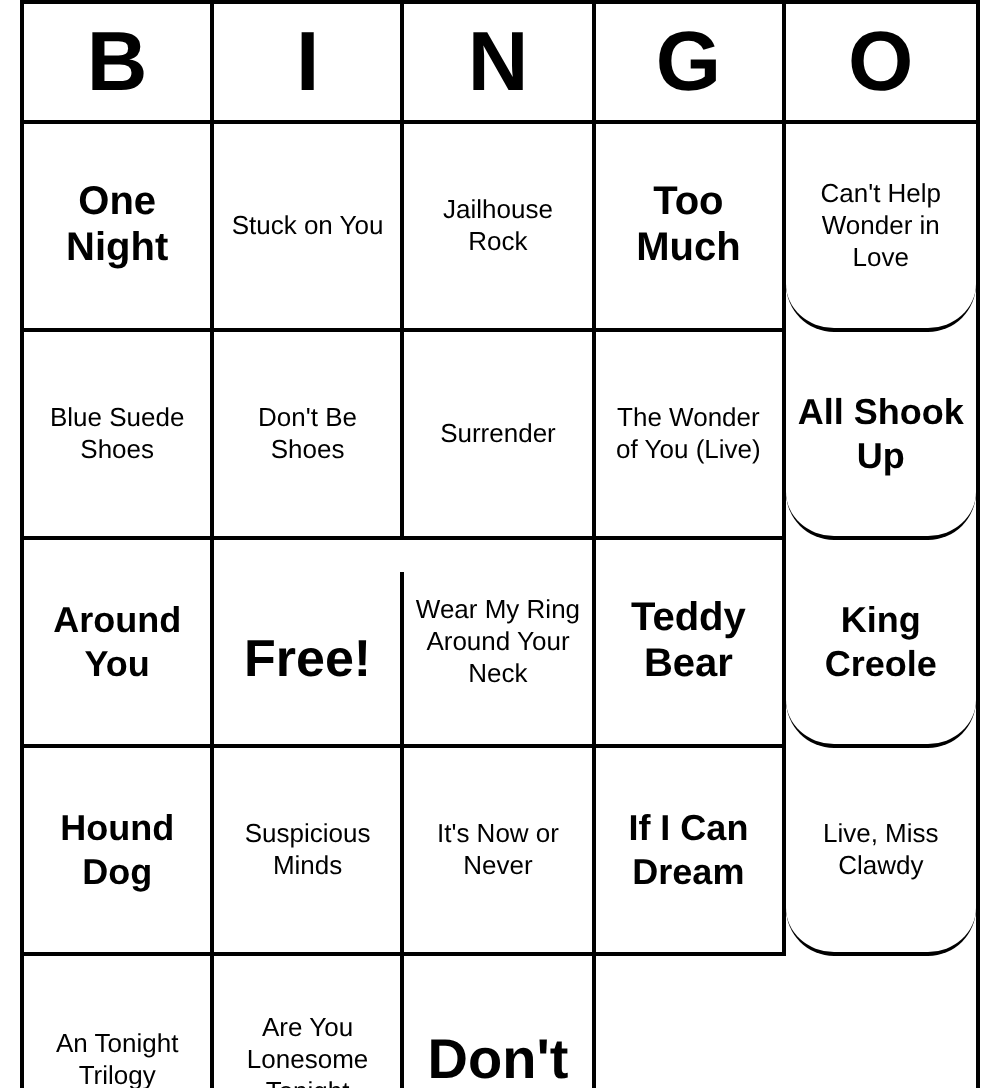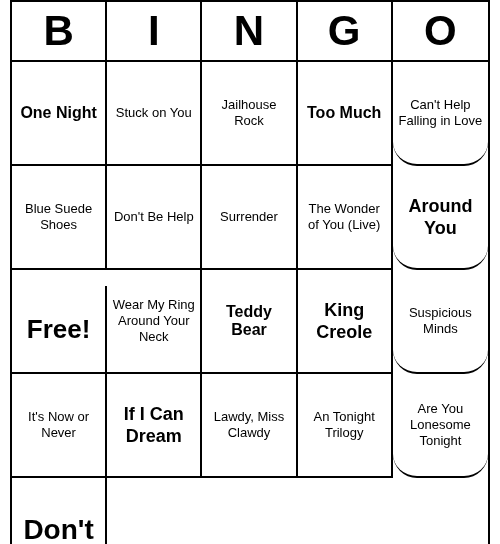--- a/index.html
+++ b/index.html
@@ -52,21 +52,21 @@
     }
     .bingo-cell:nth-child(5n) {
       border-right: none;
       border-radius: 24px;
     }
     .bingo-cell:nth-child(n+21) {
       border-bottom: none;
       justify-content: center;
     }
     .bingo-cell.large-text {
-      font-size: 16px;
+      font-size: 20px;
       font-weight: bold;
       line-height: 1.15;
       text-align: center;
     }
     .bingo-cell.free {
       font-size: 26px;
       font-weight: bold;
       margin-top: 16px;
     }
     .bingo-cell.medium-text {
@@ -97,60 +97,66 @@
       <div class="bingo-cell">
         <span>Stuck on You</span>
       </div>
       <div class="bingo-cell">
         <span>Jailhouse Rock</span>
       </div>
       <div class="bingo-cell large-text">
         <span>Too Much</span>
       </div>
       <div class="bingo-cell">
-        <span>Can't Help Falling in Love</span>
+        <span>Can't Help Wonder in Love</span>
       </div>
       <div class="bingo-cell">
         <span>Blue Suede Shoes</span>
       </div>
       <div class="bingo-cell">
-        <span>Don't Be Help</span>
+        <span>Don't Be Shoes</span>
       </div>
       <div class="bingo-cell">
         <span>Surrender</span>
       </div>
       <div class="bingo-cell">
         <span>The Wonder of You (Live)</span>
+      </div>
+      <div class="bingo-cell medium-text">
+        <span>All Shook Up</span>
       </div>
       <div class="bingo-cell medium-text">
         <span>Around You</span>
       </div>
       <div class="bingo-cell free">
         <span>Free!</span>
       </div>
       <div class="bingo-cell">
         <span>Wear My Ring Around Your Neck</span>
       </div>
       <div class="bingo-cell large-text">
         <span>Teddy Bear</span>
       </div>
       <div class="bingo-cell medium-text">
         <span>King Creole</span>
       </div>
+      <div class="bingo-cell medium-text">
+        <span>Hound Dog</span>
+      </div>
       <div class="bingo-cell">
         <span>Suspicious Minds</span>
       </div>
       <div class="bingo-cell">
         <span>It's Now or Never</span>
       </div>
       <div class="bingo-cell medium-text">
         <span>If I Can Dream</span>
       </div>
       <div class="bingo-cell">
-        <span>Lawdy, Miss Clawdy</span>
+        <span>Live, Miss Clawdy</span>
       </div>
       <div class="bingo-cell">
         <span>An Tonight Trilogy</span>
       </div>
       <div class="bingo-cell">
         <span>Are You Lonesome Tonight</span>
       </div>
       <div class="bingo-cell xl-text">
         <span>Don't</span>
       </div>

